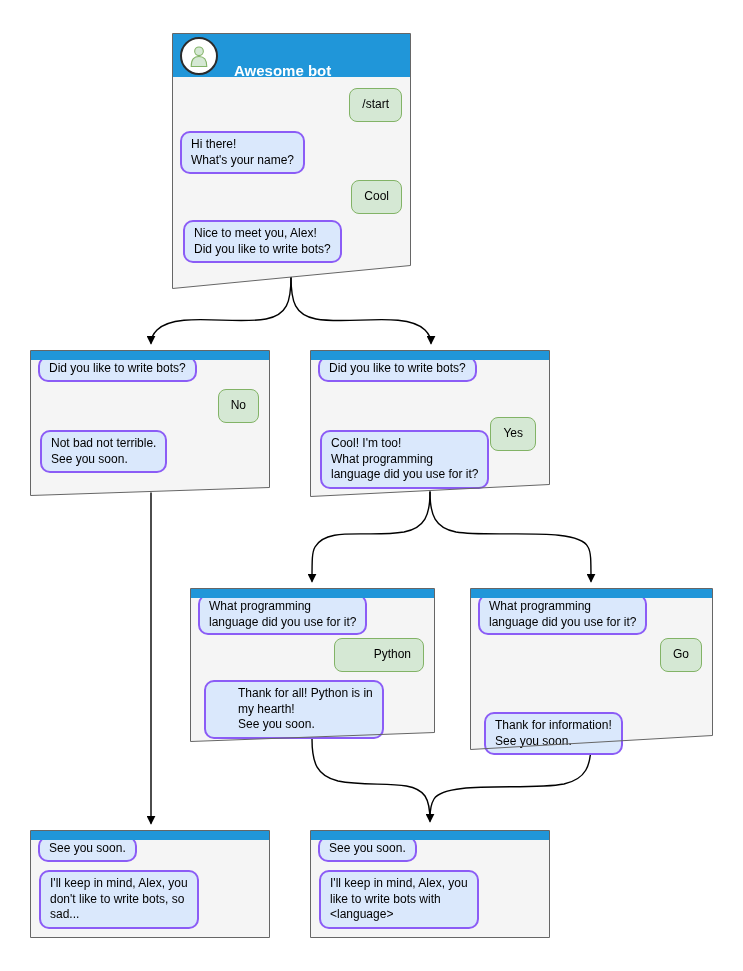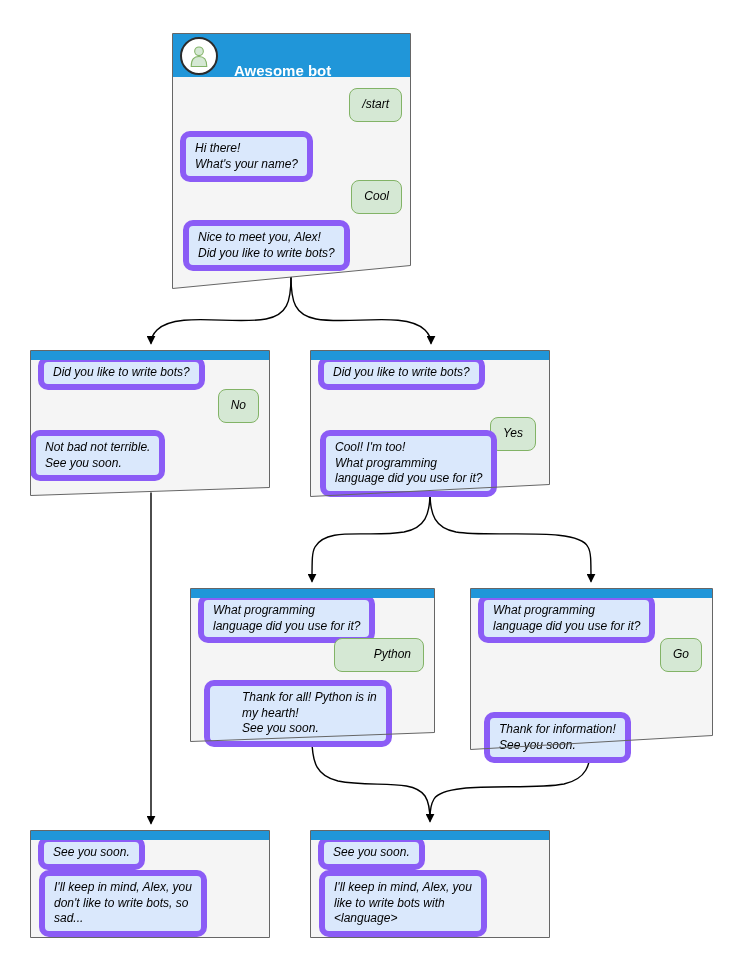--- a/index.html
+++ b/index.html
@@ -2,22 +2,22 @@
 <html><head>
 <meta charset="utf-8">
 <style>
   html,body{margin:0;padding:0;background:#ffffff;}
   .canvas{position:relative;width:743px;height:971px;background:#ffffff;overflow:hidden;
           font-family:"Liberation Sans",sans-serif;}
   .edges{position:absolute;left:0;top:0;z-index:1;}
   .window{position:absolute;z-index:2;}
   .frame{position:absolute;left:0;top:0;z-index:1;pointer-events:none;}
   .bubble{position:absolute;z-index:2;font-size:12px;line-height:1.3;color:#000;
-          border-radius:10px;white-space:pre-line;font-style:italic;}
-  .bot{background:#dae8fc;border:6px solid #8b5cf6;padding:4px 9px;}
+          border-radius:10px;white-space:pre-line;}
+  .bot{background:#dae8fc;border:2px solid #8b5cf6;padding:4px 9px;}
   .user{background:#d5e8d4;border:1px solid #82b366;padding:8px 12px;border-radius:8px;}
   .flush{padding:3px 9px;}
   .bar{position:absolute;left:1px;right:1px;top:1px;height:9px;background:#2096d9;z-index:3;}
   .titlebar{position:absolute;left:1px;right:1px;top:1px;height:43px;background:#2096d9;z-index:3;}
   .avatar{position:absolute;left:8px;top:4px;width:34px;height:34px;border-radius:50%;
           background:#ffffff;border:2px solid #2b2b2b;z-index:4;display:flex;
           align-items:center;justify-content:center;}
   .win-title{position:absolute;left:62px;top:16px;height:43px;display:flex;align-items:center;
           color:#ffffff;font-size:15px;font-weight:bold;z-index:4;}
   .frame-outline{position:absolute;left:0;top:0;z-index:5;pointer-events:none;}
@@ -66,21 +66,21 @@
         <polygon points="0.5,0.5 238.5,0.5 238.5,232.5 0.5,255.5" fill="none" stroke="#666" stroke-width="1"></polygon>
       </svg>
   </div>
 
   <div class="window" style="left:30px;top:350px;width:240px;height:146px;">
     <svg class="frame" width="240" height="146">
         <polygon points="0.5,0.5 239.5,0.5 239.5,137.5 0.5,145.5" fill="#f5f5f5"></polygon>
       </svg>
     <div class="bubble bot flush" style="left:8px;top:6px;">Did you like to write bots?</div>
     <div class="bubble user" style="right:11px;top:39px;">No</div>
-    <div class="bubble bot" style="left:0;top:80px;">Not bad not terrible.
+    <div class="bubble bot" style="left:10px;top:80px;">Not bad not terrible.
 See you soon.</div>
     <div class="bar"></div>
     <svg class="frame-outline" width="240" height="146">
         <polygon points="0.5,0.5 239.5,0.5 239.5,137.5 0.5,145.5" fill="none" stroke="#666" stroke-width="1"></polygon>
       </svg>
   </div>
 
   <div class="window" style="left:310px;top:350px;width:240px;height:147px;">
     <svg class="frame" width="240" height="147">
         <polygon points="0.5,0.5 239.5,0.5 239.5,134.5 0.5,146.5" fill="#f5f5f5"></polygon>

